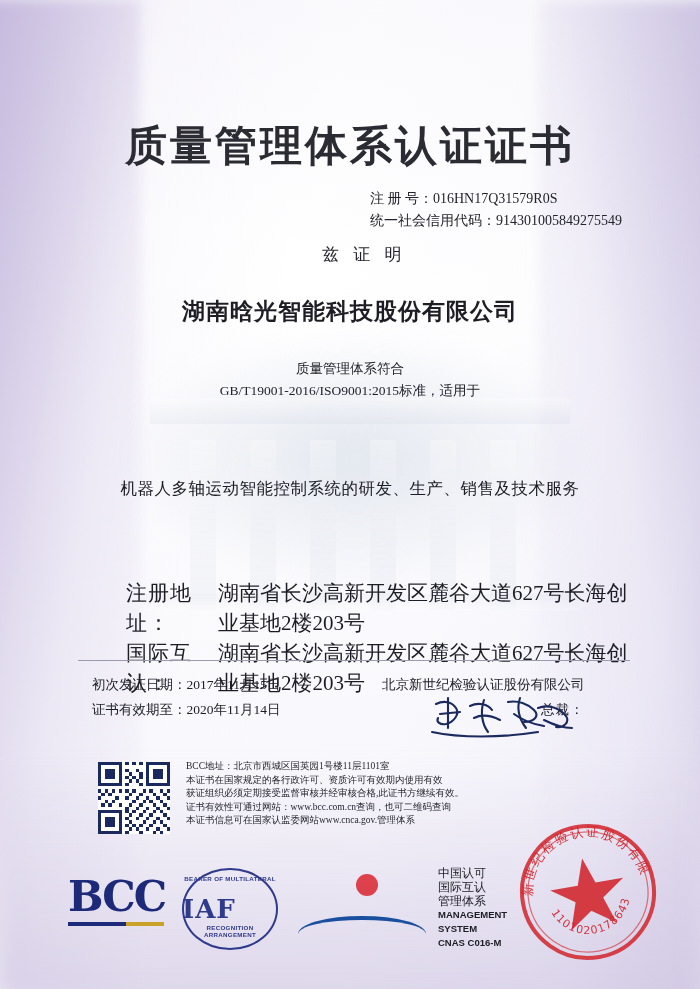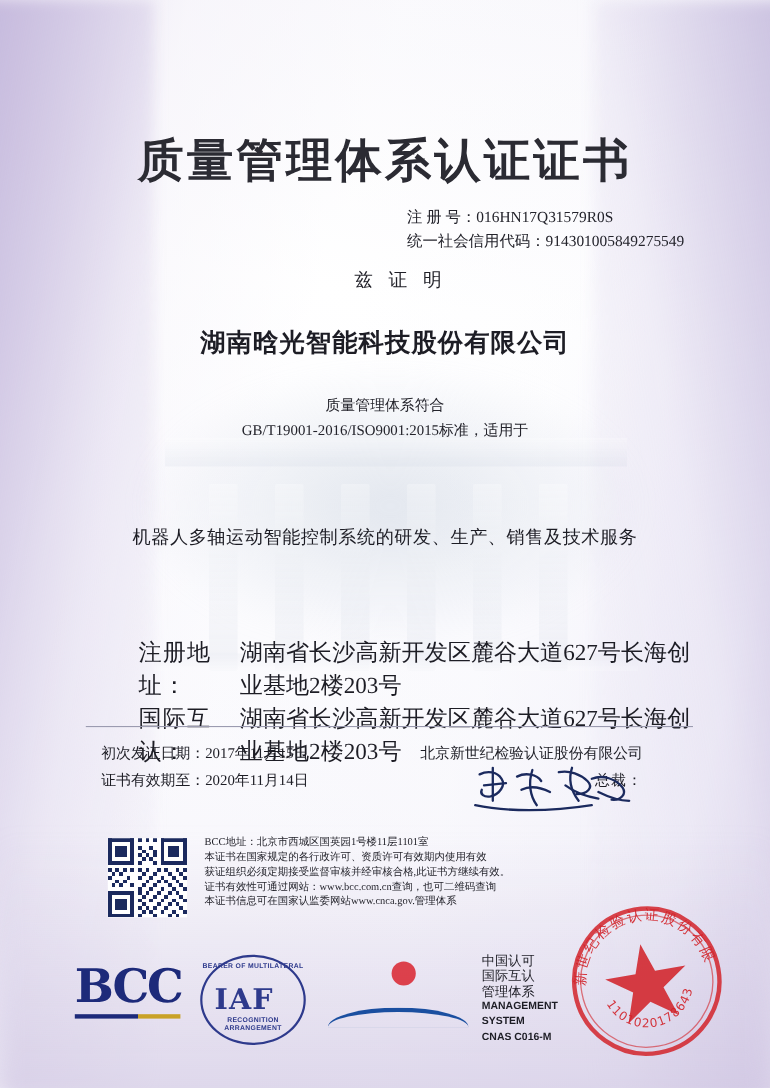--- a/index.html
+++ b/index.html
@@ -242,21 +242,21 @@
   .iaf-circle {
     position: absolute;
     left: 0; top: 2px;
     width: 92px; height: 78px;
     border: 2px solid #2e3a8c;
     border-radius: 50%;
   }
   .iaf-text {
     position: absolute;
     left: 0; right: 16px; top: 28px;
-    text-align: center;
+    text-align: left;
     font-family: "DejaVu Serif", serif;
     font-weight: bold;
     font-size: 26px;
     color: #2e3a8c;
     letter-spacing: 1px;
   }
   .iaf-top, .iaf-bot {
     position: absolute;
     left: 0; right: 0;
     text-align: center;

